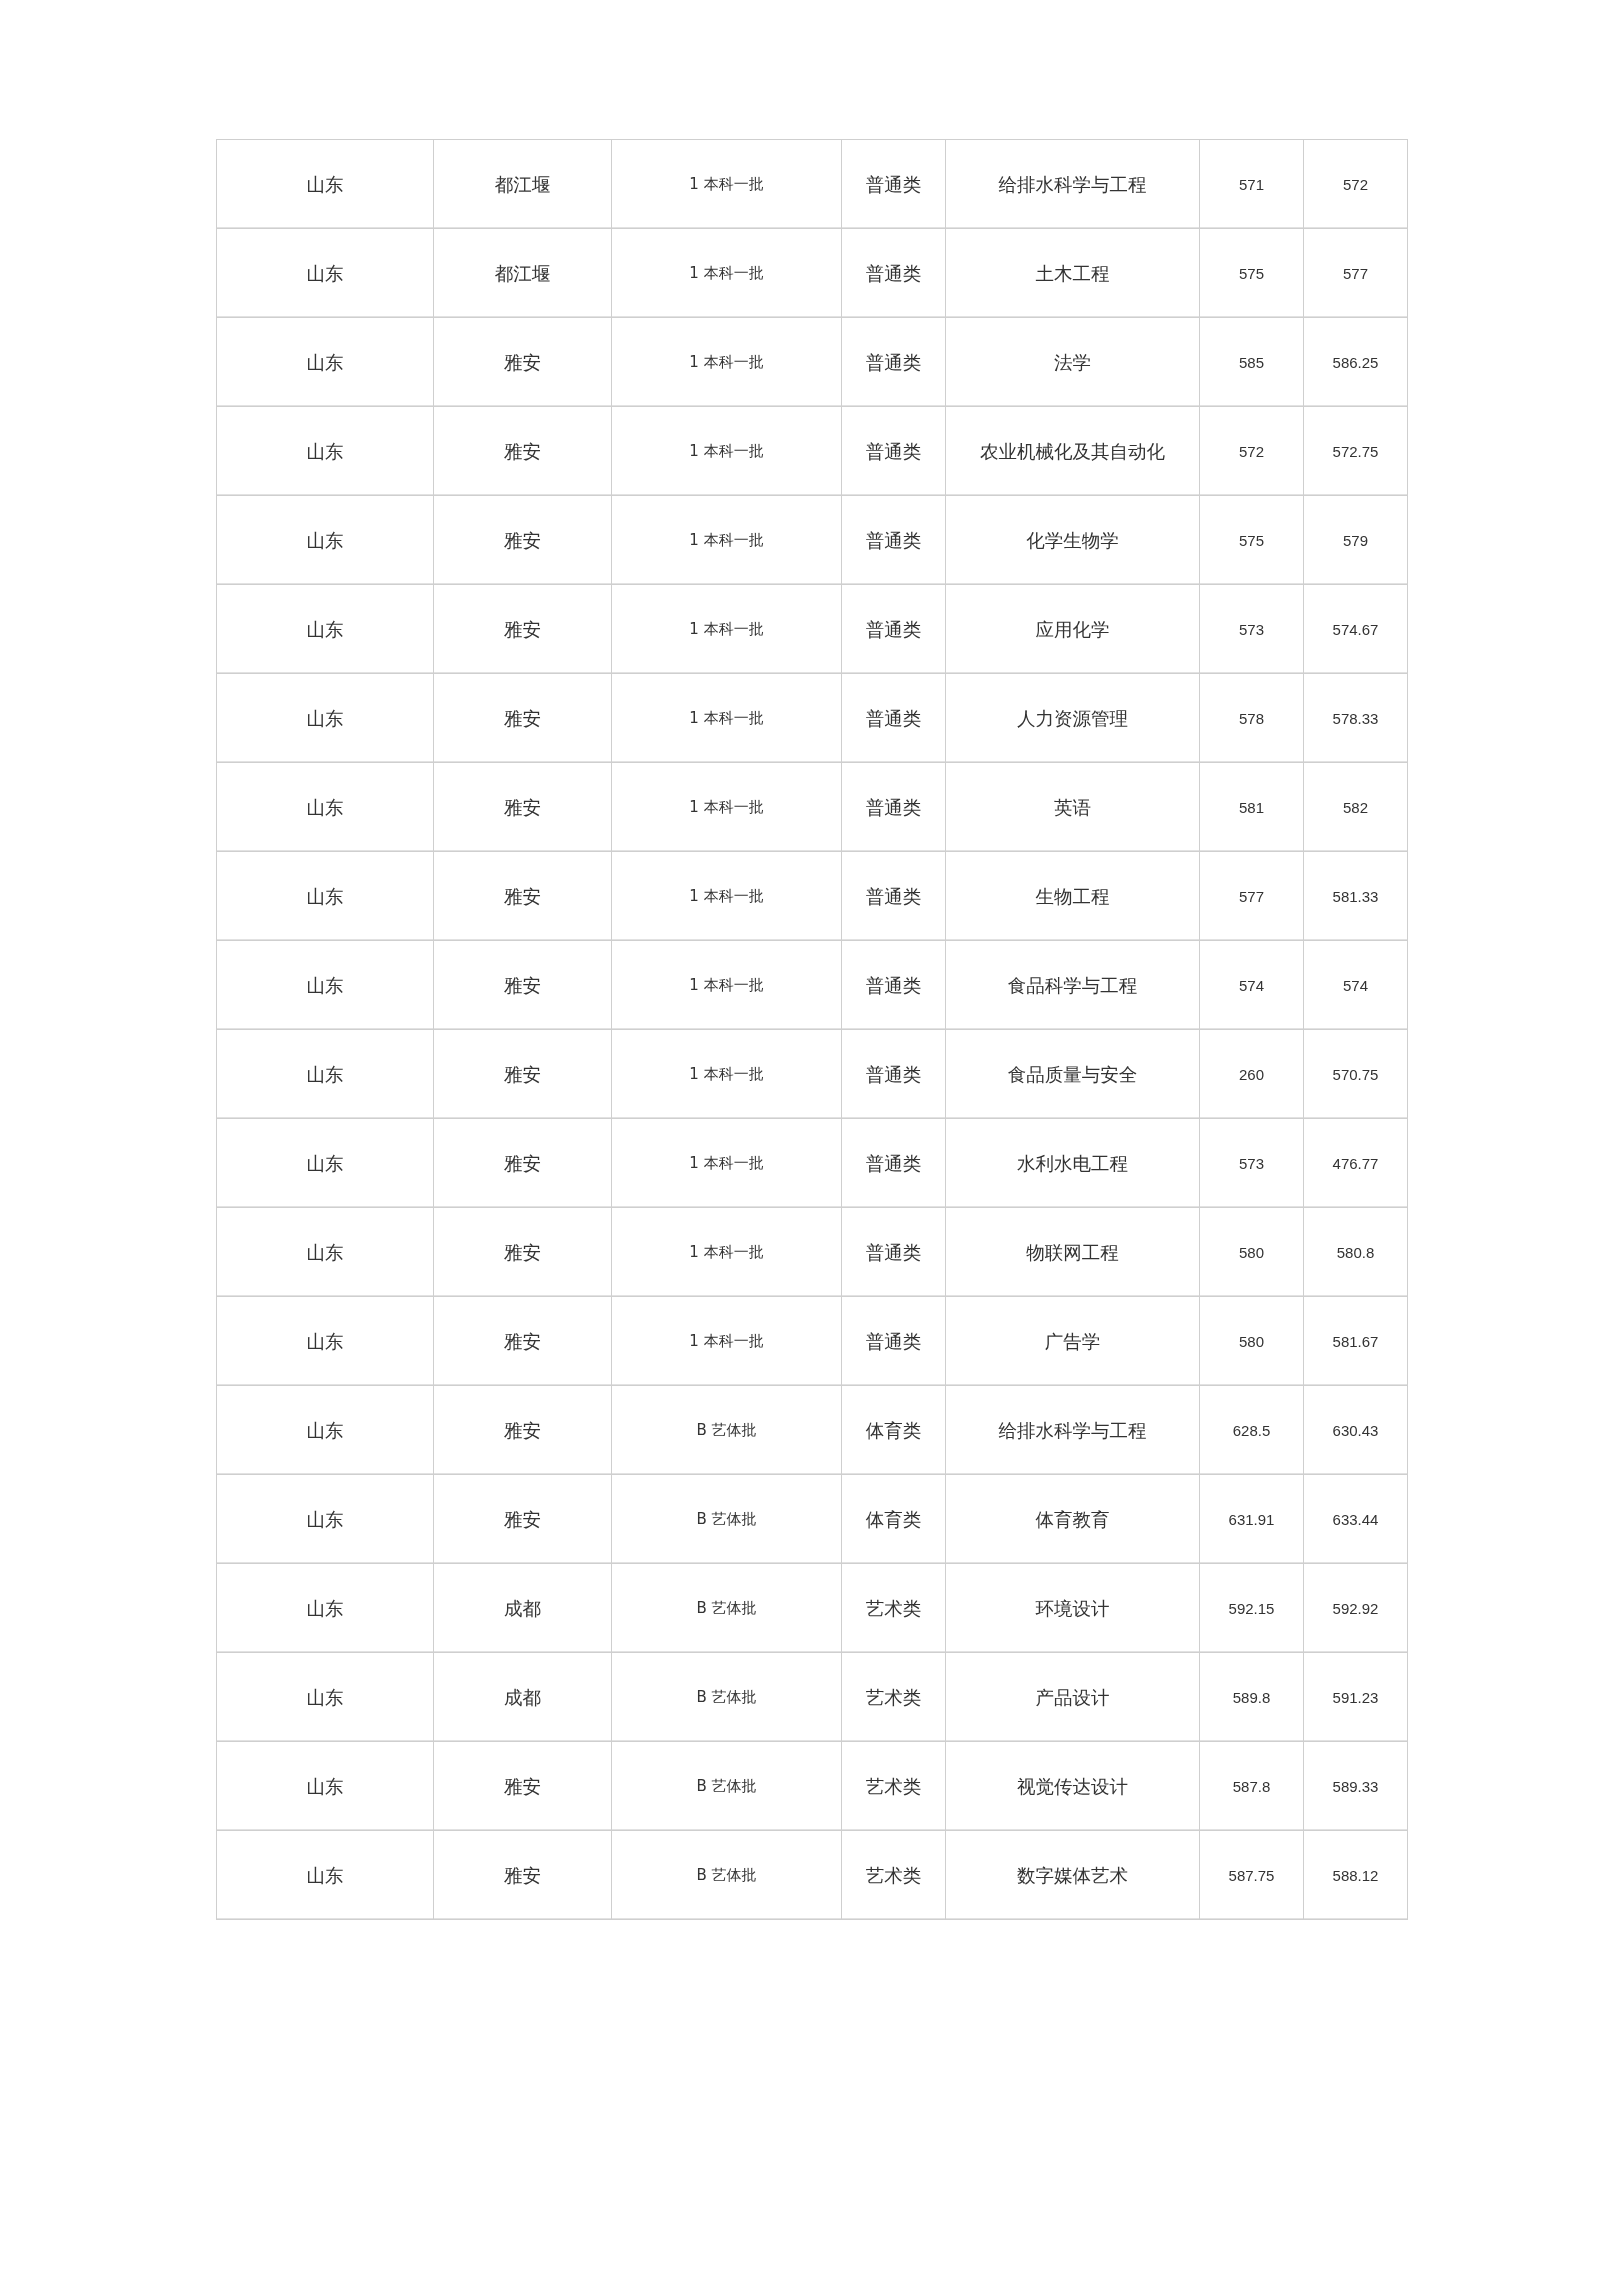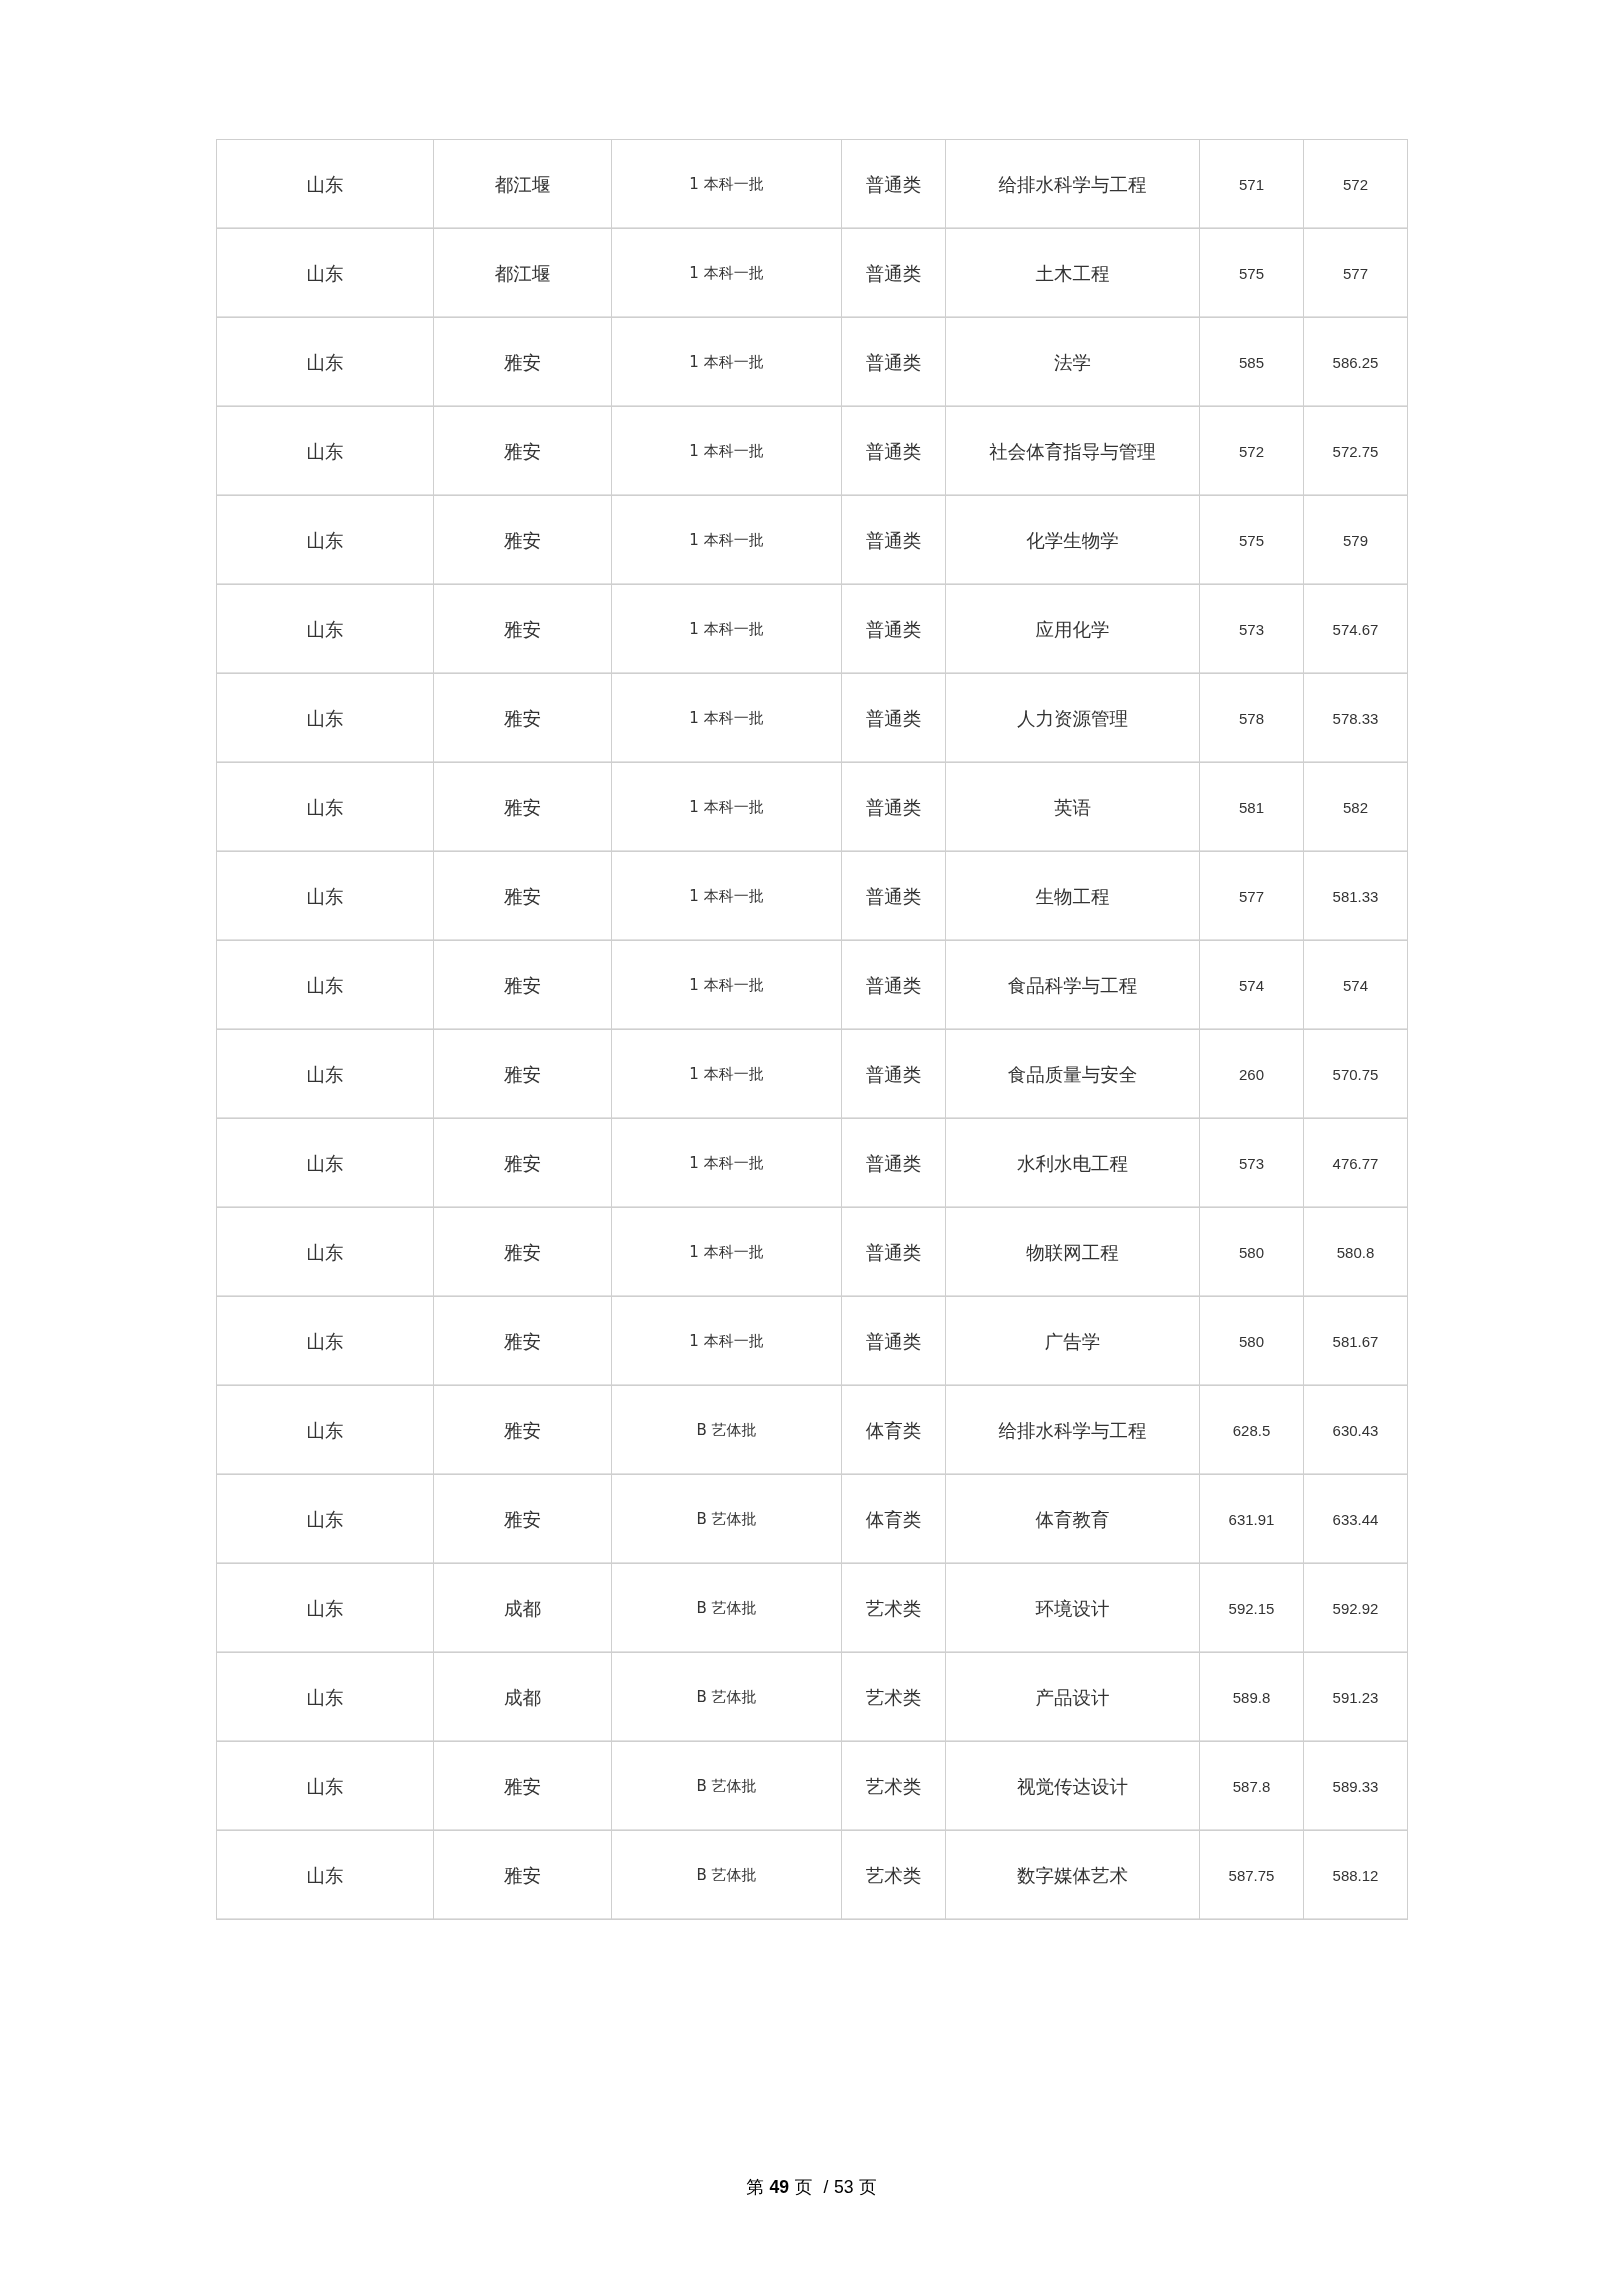--- a/index.html
+++ b/index.html
@@ -68,21 +68,21 @@
           <td>普通类</td>
           <td>法学</td>
           <td class="num">585</td>
           <td class="num">586.25</td>
         </tr>
         <tr>
           <td>山东</td>
           <td>雅安</td>
           <td class="batch">1 本科一批</td>
           <td>普通类</td>
-          <td>社会体育指导与管理</td>
+          <td>农业机械化及其自动化</td>
           <td class="num">572</td>
           <td class="num">572.75</td>
         </tr>
         <tr>
           <td>山东</td>
           <td>雅安</td>
           <td class="batch">1 本科一批</td>
           <td>普通类</td>
           <td>化学生物学</td>
           <td class="num">575</td>
@@ -219,22 +219,14 @@
           <td>雅安</td>
           <td class="batch">B 艺体批</td>
           <td>艺术类</td>
           <td>数字媒体艺术</td>
           <td class="num">587.75</td>
           <td class="num">588.12</td>
         </tr>
       </tbody>
   </table>
 
-  <div class="footer">
-    <span>第</span>
-    <span class="pg">49</span>
-    <span>页</span>
-    &nbsp;<span class="tot">/</span>
-    <span class="tot">53</span>
-    <span>页</span>
-  </div>
 </div>
 
 
 </body></html>

